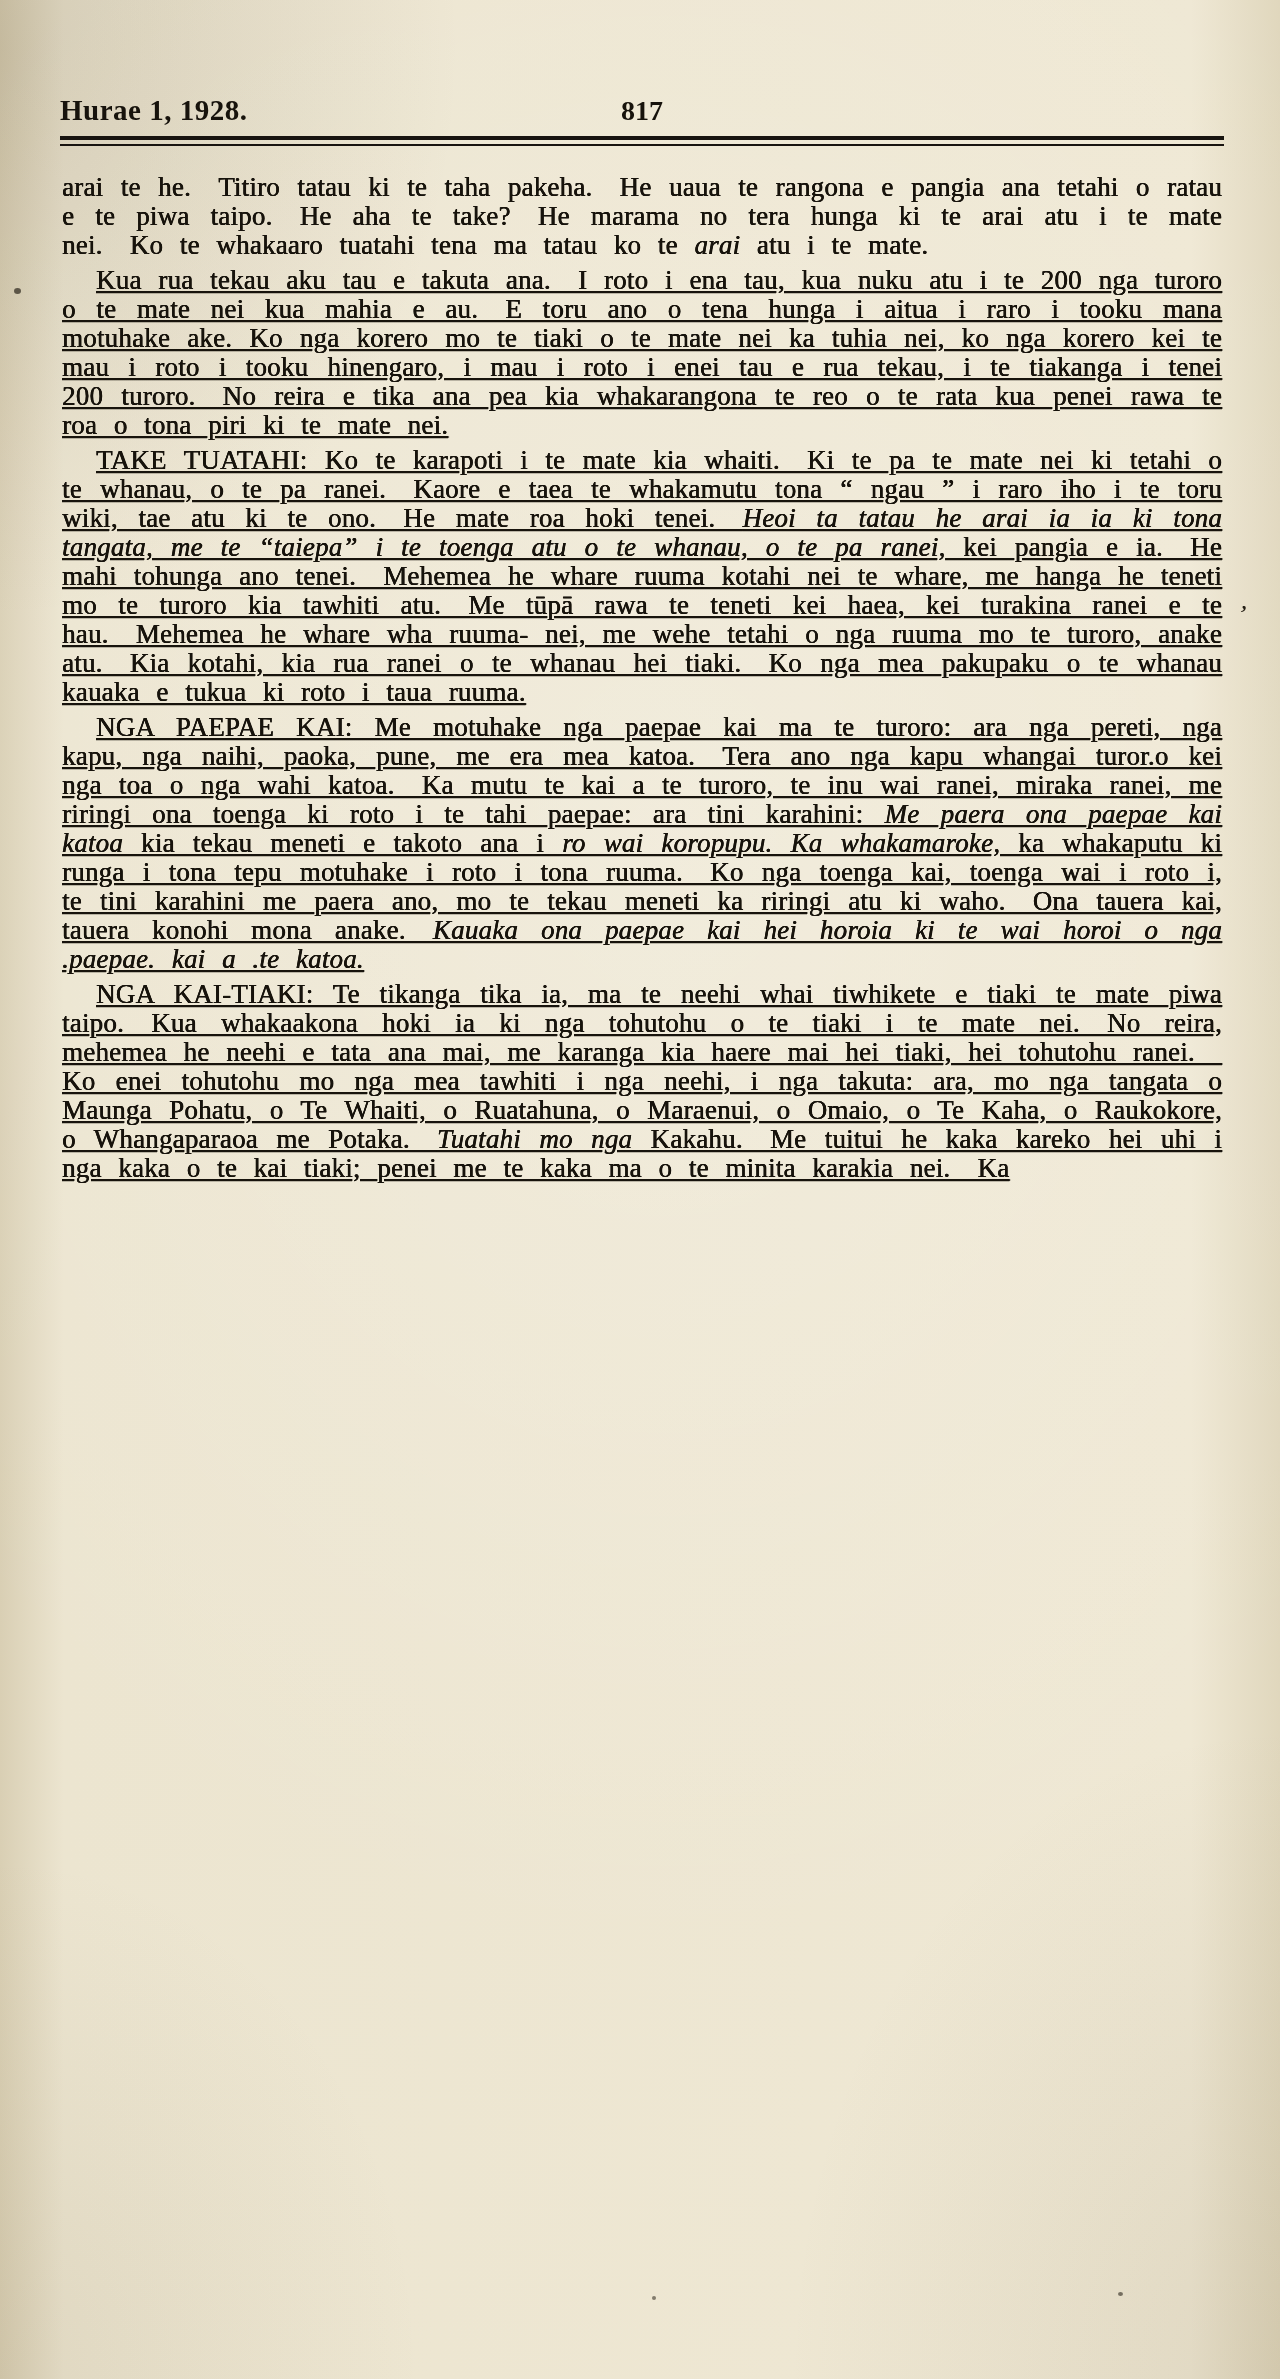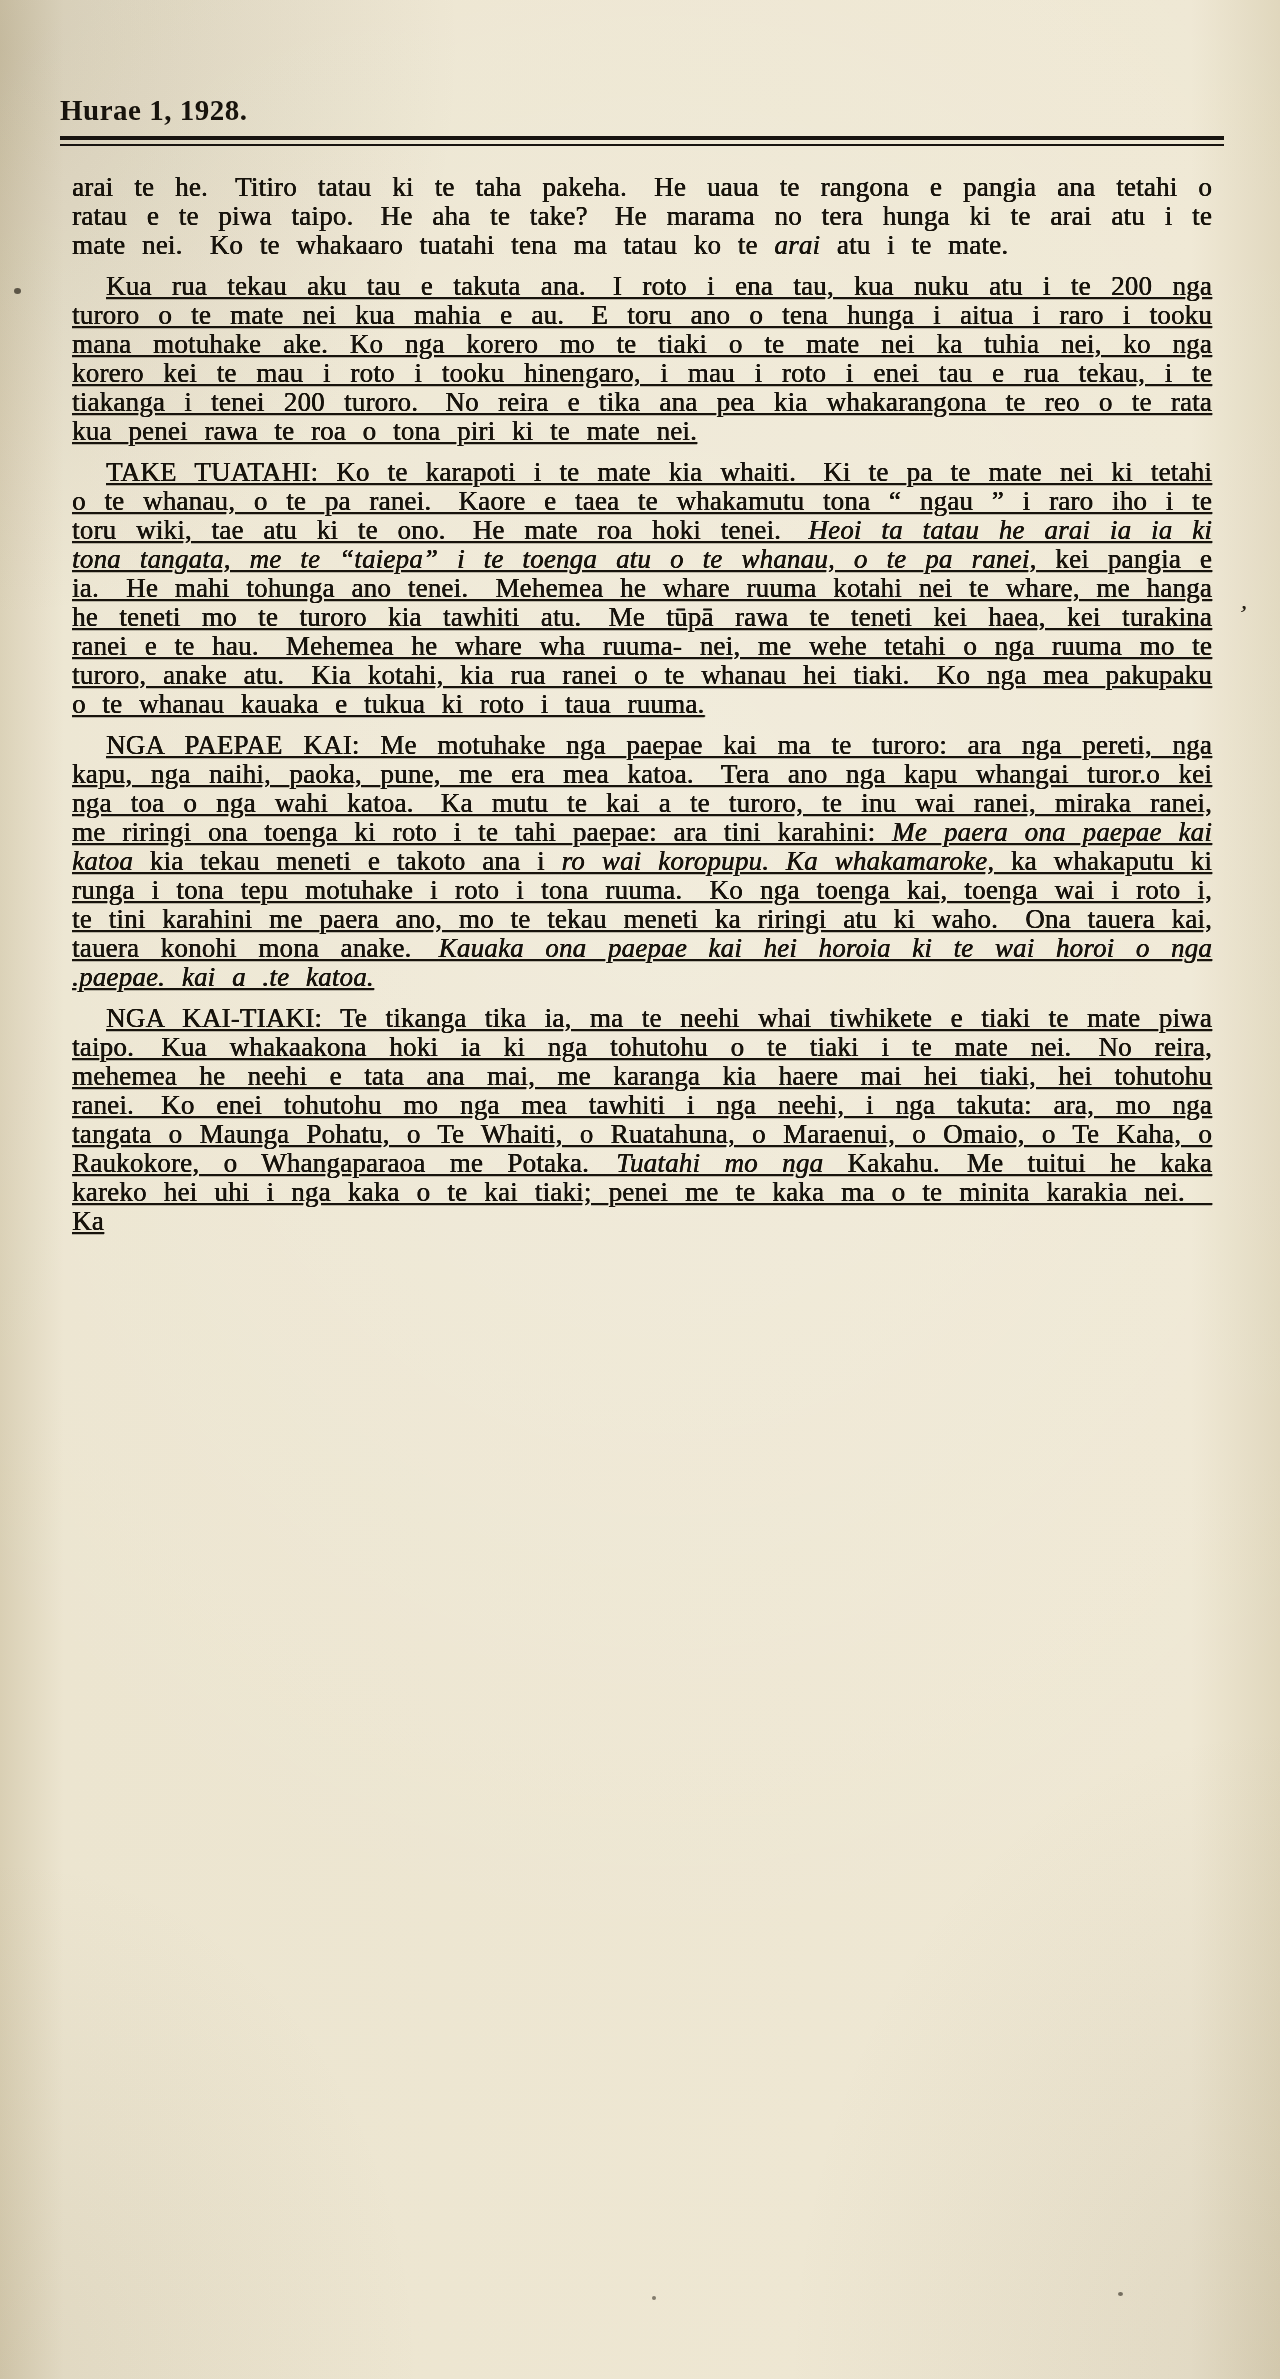--- a/index.html
+++ b/index.html
@@ -56,21 +56,21 @@
   .article {
     margin-top: 27px;
     font-size: 27px;
     line-height: 29px;
     text-align: justify;
     word-spacing: 0.36em;
     letter-spacing: 0.2px;
     
     text-shadow: 0.4px 0 0 currentColor, 0 0.25px 0 currentColor;
   }
-  p.para { margin: 12px; }
+  p.para { margin: 2px; }
   p.para + p.para { margin-top: 6px; }
   p.indent { text-indent: 34px; text-decoration: underline; }
   .italic { font-style: italic; }
 
   
   .speck {
     position: absolute;
     border-radius: 50%;
     background: #2a241a;
     opacity: 0.85;
@@ -88,20 +88,21 @@
   }
 </style>
 </head>
 <body>
 
 <div class="page">
   <div class="inner">
 
     <header class="masthead">
       <span class="date">Hurae 1, 1928.</span>
+      <span class="pageno">817</span>
     </header>
 
     <div class="rules">
       <div class="rule-thick"></div>
       <div class="rule-thin"></div>
     </div>
 
     <main class="article">
         <p class="para"><span class="">arai te he. Titiro tatau ki te taha pakeha. He uaua te rangona e pangia ana tetahi o ratau e te piwa taipo. He aha te take? He marama no tera hunga ki te arai atu i te mate nei. Ko te whakaaro tuatahi tena ma tatau ko te </span><span class="italic">arai</span><span class=""> atu i te mate.</span></p>
         <p class="para indent"><span class="">Kua rua tekau aku tau e takuta ana. I roto i ena tau, kua nuku atu i te 200 nga turoro o te mate nei kua mahia e au. E toru ano o tena hunga i aitua i raro i tooku mana motuhake ake. Ko nga korero mo te tiaki o te mate nei ka tuhia nei, ko nga korero kei te mau i roto i tooku hinengaro, i mau i roto i enei tau e rua tekau, i te tiakanga i tenei 200 turoro. No reira e tika ana pea kia whakarangona te reo o te rata kua penei rawa te roa o tona piri ki te mate nei.</span></p>

